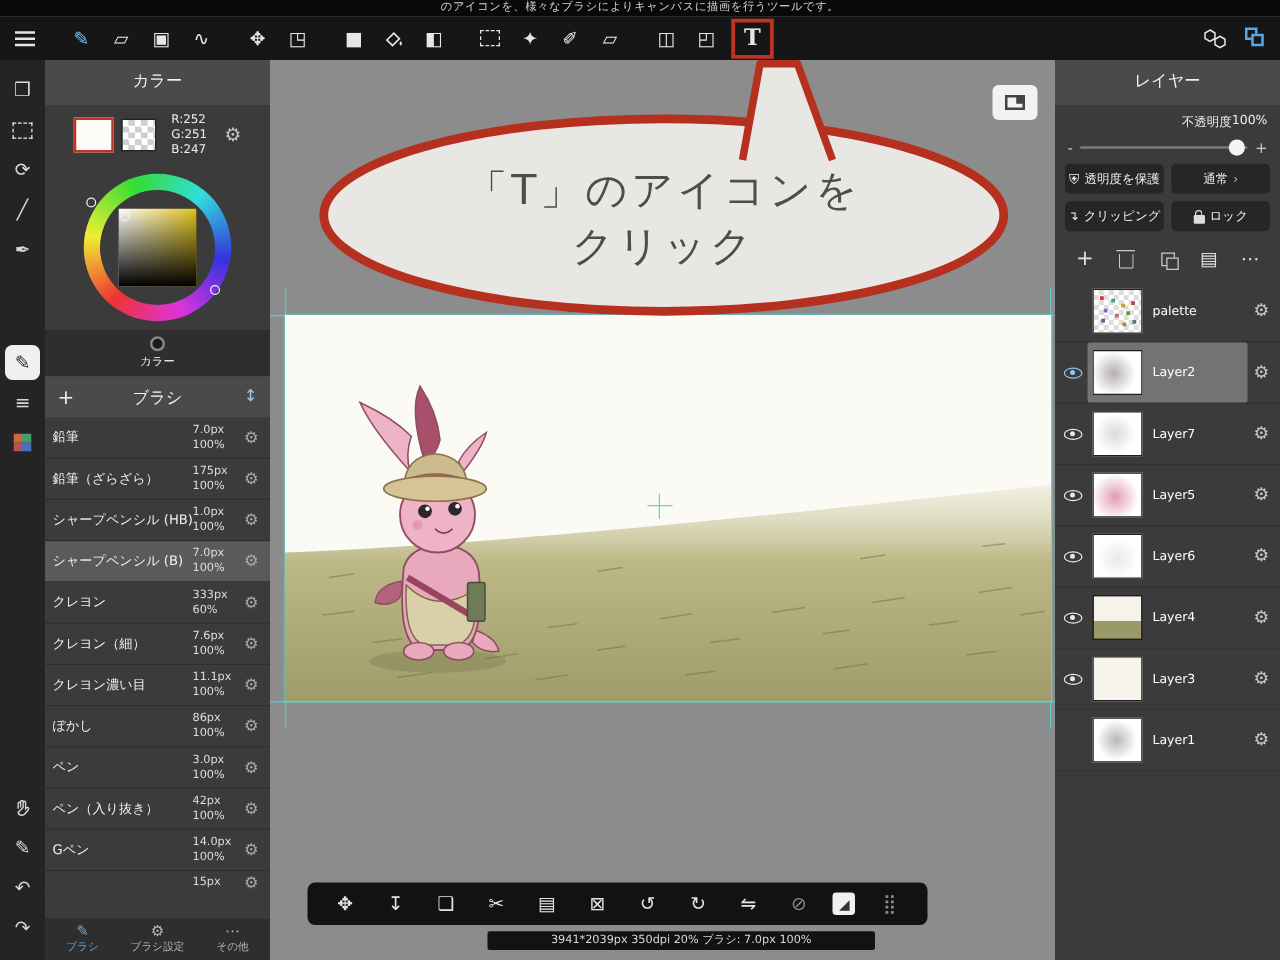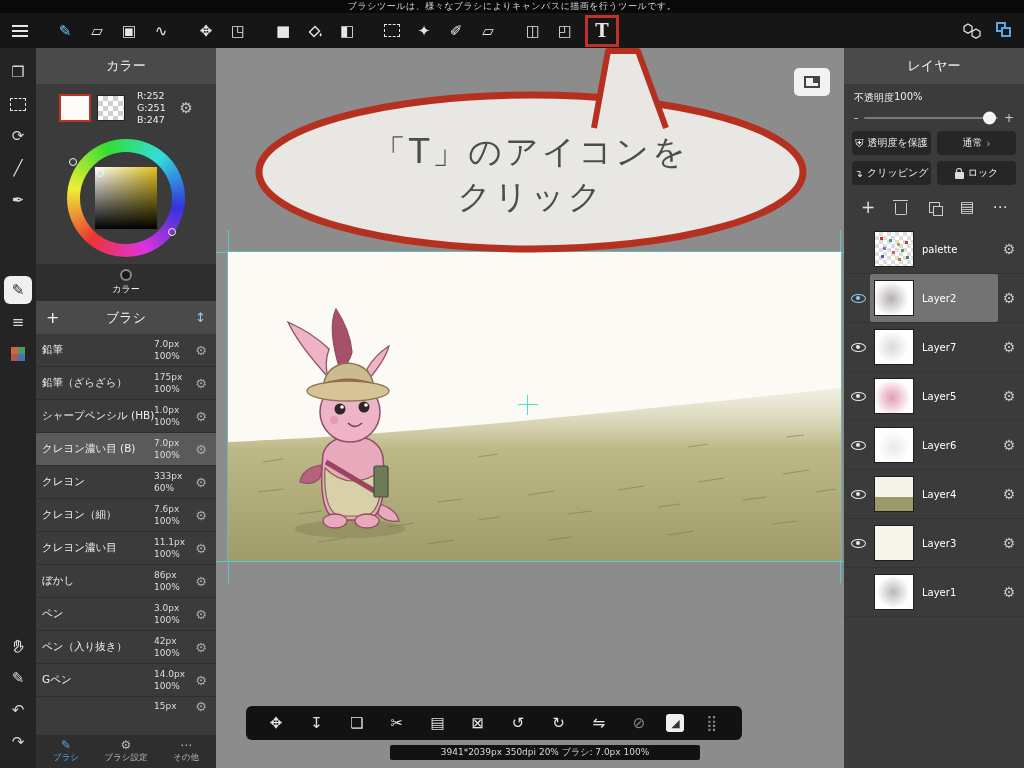--- a/index.html
+++ b/index.html
@@ -87,21 +87,21 @@
   .floatbar{position:absolute;left:30px;top:658px;width:496px;height:34px;background:#121212;border-radius:6px;
             display:flex;align-items:center;justify-content:space-around;padding:0 10px;box-sizing:border-box}
   .fb{color:#e4e4e4;font-size:15px;display:flex;align-items:center;justify-content:center;width:26px;height:26px}
   .fb.dim{color:#8a8a8a}
   .fb-img{width:18px;height:18px;background:#f0f0f0;border-radius:3px;color:#333;font-size:11px}
   .statusbar{position:absolute;left:174px;top:697px;width:310px;height:15px;background:#121212;color:#d8d8d8;
              font-size:9px;line-height:15px;text-align:center;border-radius:2px}
   
   .rightpanel{position:absolute;left:844px;top:48px;width:180px;height:720px;background:#3b3b3b}
   .oparea{padding:7px 10px 2px}
-  .oprow{display:flex;justify-content:flex-start;font-size:10px;color:#eee}
+  .oprow{display:flex;justify-content:flex-end;font-size:10px;color:#eee}
   .sliderrow{display:flex;align-items:center;gap:6px;padding:5px 10px 4px}
   .sl-minus,.sl-plus{color:#ccc;font-size:12px;line-height:1}
   .sl-track{flex:1;height:2px;background:#7a7a7a;position:relative;border-radius:1px}
   .sl-knob{position:absolute;right:2px;top:50%;transform:translateY(-50%);width:13px;height:13px;border-radius:50%;background:#f4f4f4}
   .btnrow{display:flex;gap:6px;padding:3px 8px}
   .pbtn{flex:1;height:24px;background:#262626;border-radius:4px;color:#eee;font-size:10px;
         display:flex;align-items:center;justify-content:center;gap:4px}
   .pbtn .chev{color:#bbb}
   .iconrow{display:flex;align-items:center;justify-content:space-between;padding:9px 16px 8px}
   .ir{color:#e0e0e0;font-size:15px;display:flex;align-items:center;justify-content:center;min-width:16px}
@@ -130,21 +130,21 @@
   .th-l4{background:linear-gradient(to top,#9a9a68 0 42%,#f5f3ea 42%)}
   .th-l3{background:#f7f5ec}
   .th-l1{background:#fff radial-gradient(circle at 48% 50%,rgba(110,110,110,.5),rgba(110,110,110,0) 62%)}
   .icon-lock{width:9px;height:7px;background:#ddd;border-radius:1px;position:relative;margin-top:4px}
   .icon-lock::before{content:"";position:absolute;left:1.2px;top:-4px;width:6.5px;height:5px;border:1.5px solid #ddd;
      border-bottom:none;border-radius:3px 3px 0 0;box-sizing:border-box}
 </style>
 </head>
 <body>
 
-<div class="tipbar">ブラシツールは、様々なブラシによりキャンバスに描画を行うツールです。</div>
+<div class="tipbar">のアイコンを、様々なブラシによりキャンバスに描画を行うツールです。</div>
 
 <div class="topbar">
   <div class="tb">
       <span class="icon-menu"></span>
     </div>
   <div class="tb blue gap">
       <span>✎</span>
     </div>
   <div class="tb">
       <span>▱</span>
@@ -294,21 +294,21 @@
       <span class="bname">鉛筆（ざらざら）</span>
       <span class="bmeta"><span>175px</span><br><span>100%</span></span>
       <span class="bgear">⚙</span>
     </div>
     <div class="brow">
       <span class="bname">シャープペンシル (HB)</span>
       <span class="bmeta"><span>1.0px</span><br><span>100%</span></span>
       <span class="bgear">⚙</span>
     </div>
     <div class="brow sel">
-      <span class="bname">クレヨン濃い目 (B)</span>
+      <span class="bname">シャープペンシル (B)</span>
       <span class="bmeta"><span>7.0px</span><br><span>100%</span></span>
       <span class="bgear">⚙</span>
     </div>
     <div class="brow">
       <span class="bname">クレヨン</span>
       <span class="bmeta"><span>333px</span><br><span>60%</span></span>
       <span class="bgear">⚙</span>
     </div>
     <div class="brow">
       <span class="bname">クレヨン（細）</span>

